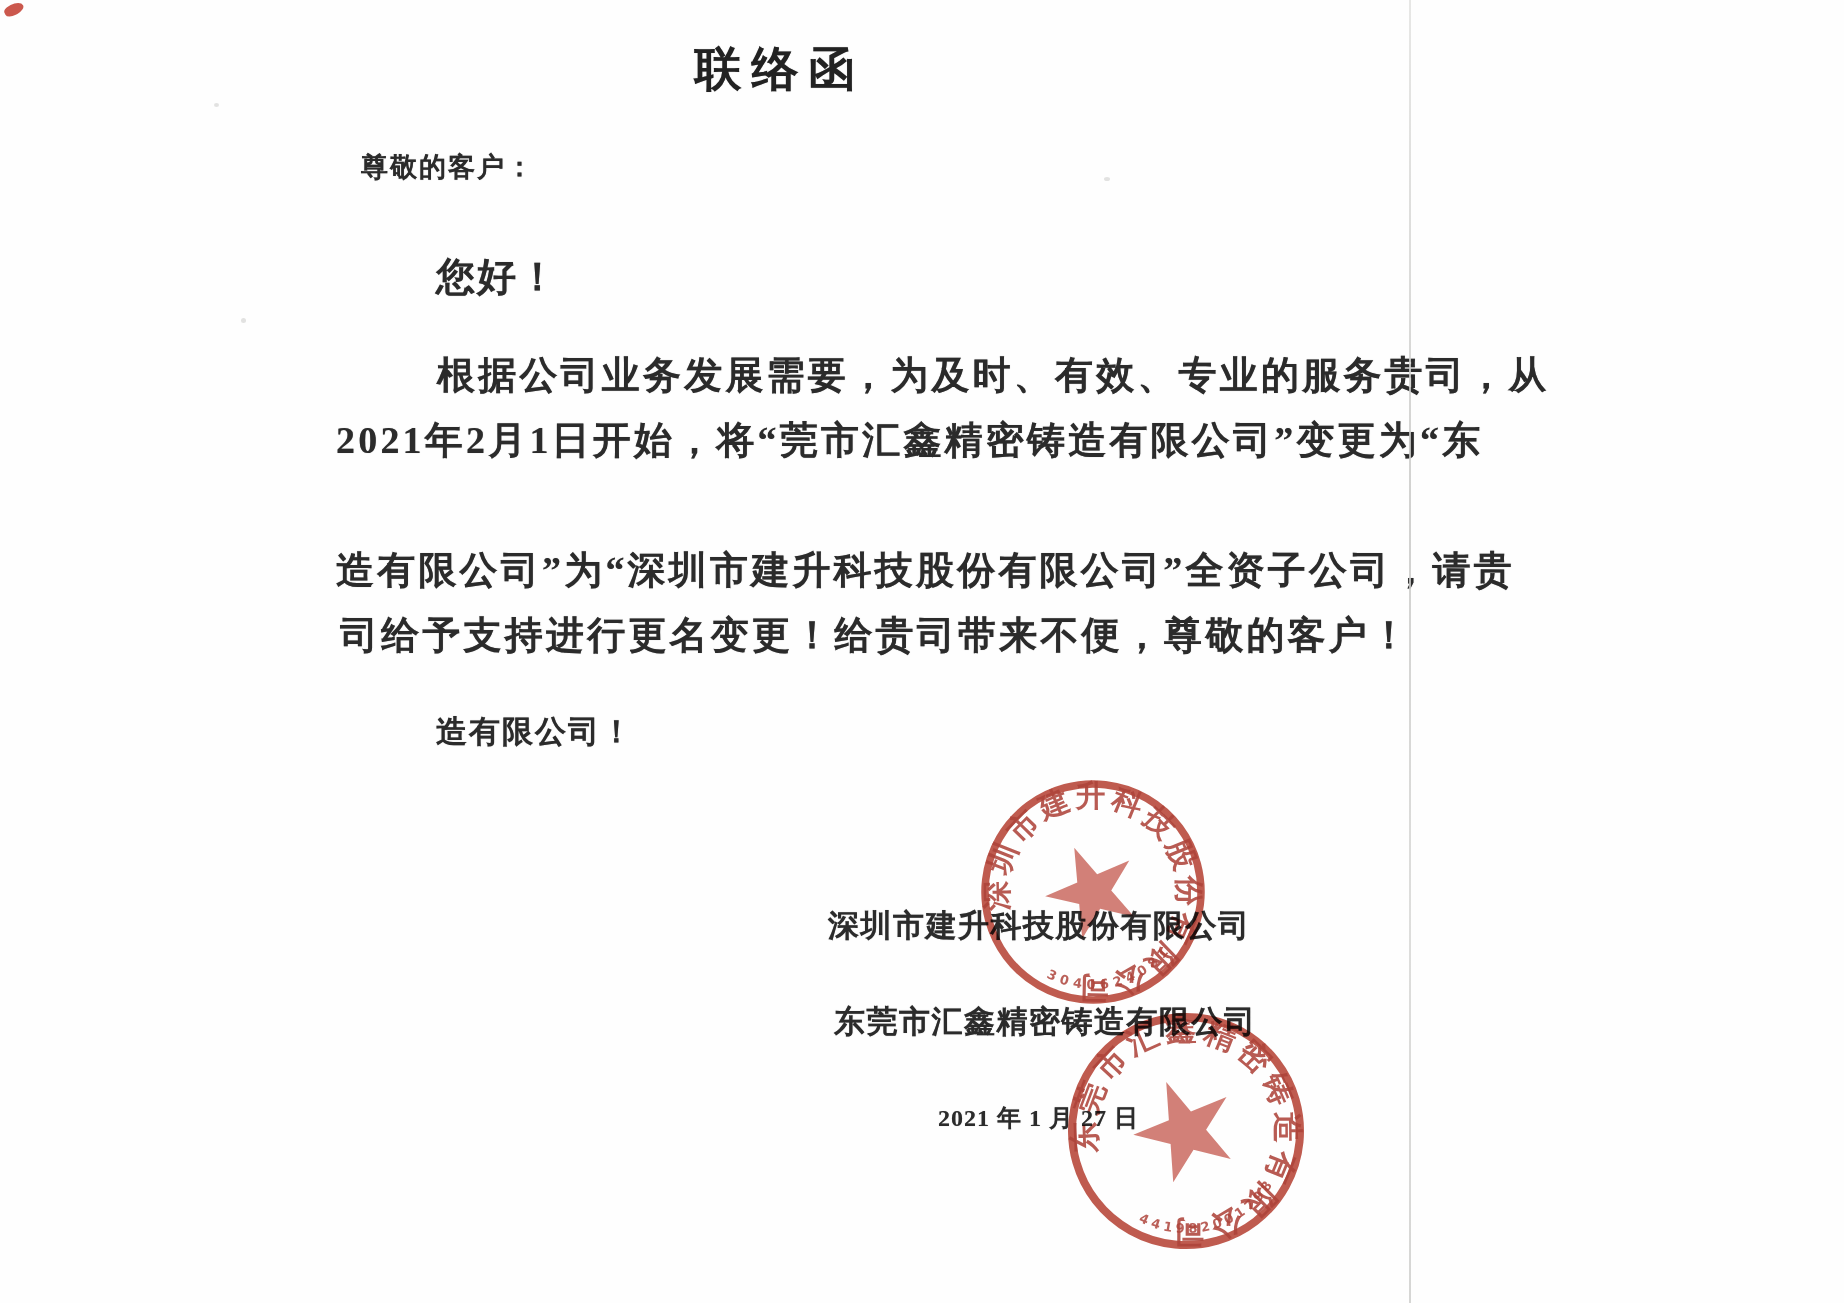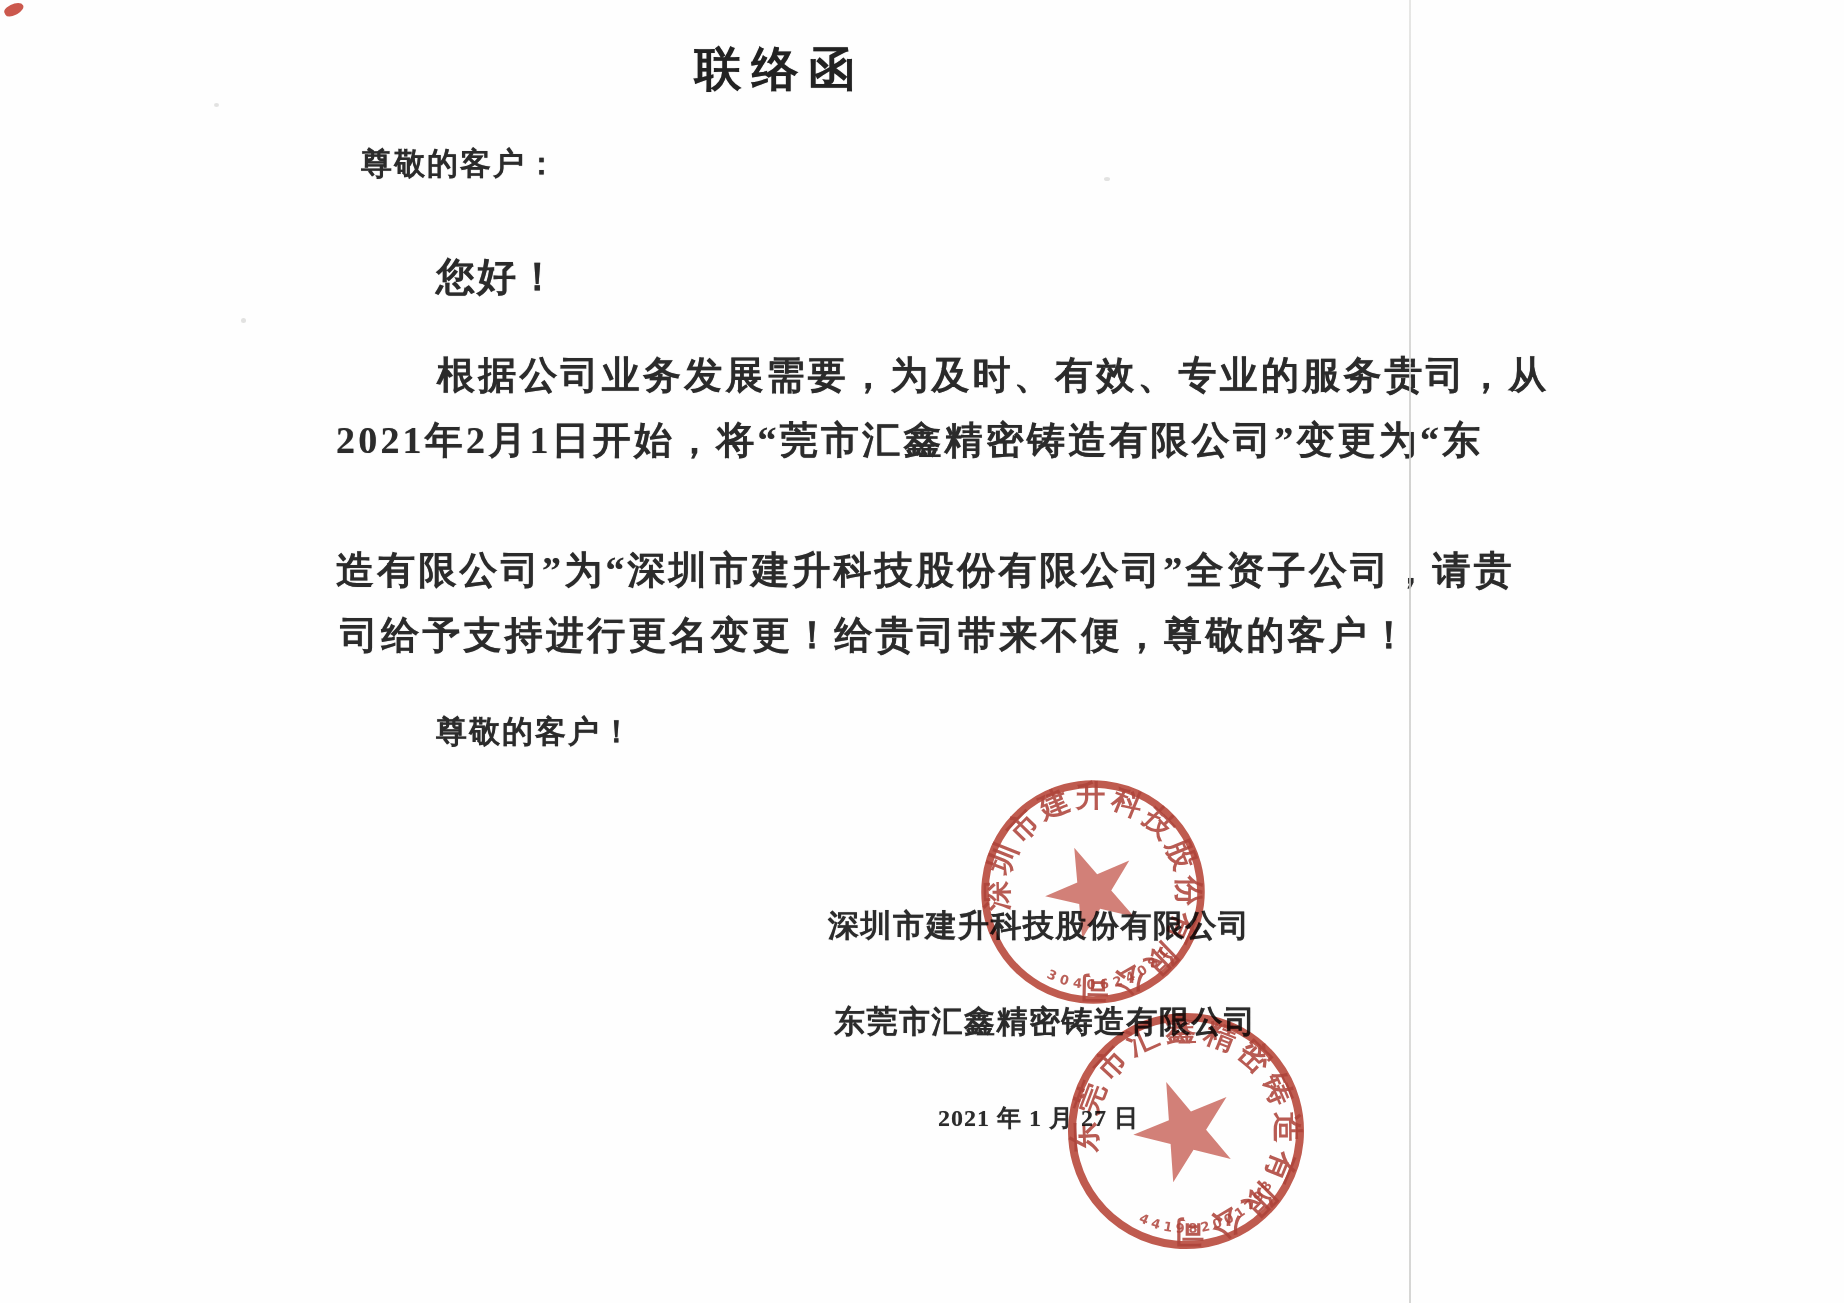--- a/index.html
+++ b/index.html
@@ -27,21 +27,21 @@
     width: 1480px;
     text-align: center;
     font-size: 47px;
     font-weight: 700;
     letter-spacing: 10px;
     font-family: "Liberation Sans", "DejaVu Sans", sans-serif;
     color: #222;
     margin-left: 40px;
   }
 
-  .salutation { top: 143px; left: 361px; font-size: 31px; font-weight: 600; letter-spacing: 2px; }
+  .salutation { top: 149px; left: 361px; font-size: 27px; font-weight: 600; letter-spacing: 2px; }
   .greeting   { top: 250px; left: 436px; font-size: 39px; font-weight: 700; letter-spacing: 2px; }
 
   .body-line { font-size: 38px; font-weight: 600; letter-spacing: 3.2px; }
   .bl-0 { top: 350px; left: 437px; }
   .bl-1 { top: 415px; left: 336px; }
   .bl-2 { top: 480px; left: 336px; }
   .bl-3 { top: 545px; left: 336px; }
   .bl-4 { top: 610px; left: 340px; }
 
   .closing { top: 711px; left: 436px; font-size: 31px; font-weight: 600; letter-spacing: 2px; }
@@ -92,21 +92,21 @@
 
   <div class="txt salutation">尊敬的客户：</div>
 
   <div class="txt greeting">您好！</div>
 
   <div class="txt body-line bl-0">根据公司业务发展需要，为及时、有效、专业的服务贵司，从</div>
   <div class="txt body-line bl-1">2021年2月1日开始，将“莞市汇鑫精密铸造有限公司”变更为“东</div>
   <div class="txt body-line bl-3">造有限公司”为“深圳市建升科技股份有限公司”全资子公司，请贵</div>
   <div class="txt body-line bl-4">司给予支持进行更名变更！给贵司带来不便，尊敬的客户！</div>
 
-  <div class="txt closing">尊敬的客户！</div>
+  <div class="txt closing">造有限公司！</div>
 
   <div class="txt sig-1">深圳市建升科技股份有限公司</div>
   <div class="txt sig-2">东莞市汇鑫精密铸造有限公司</div>
   <div class="txt date-line">2021 年 1 月 27 日</div>
 
   <svg class="stamp stamp-1" viewBox="-127 -127 254 254" xmlns="http://www.w3.org/2000/svg">
     <defs>
       <path id="s1-ring-path" d="M -86,0 a 86,86 0 1,1 172,0 a 86,86 0 1,1 -172,0"></path>
       <path id="s1-serial-path" d="M -68.6,68.6 A 97,97 0 0 0 68.6,68.6"></path>
     </defs>

